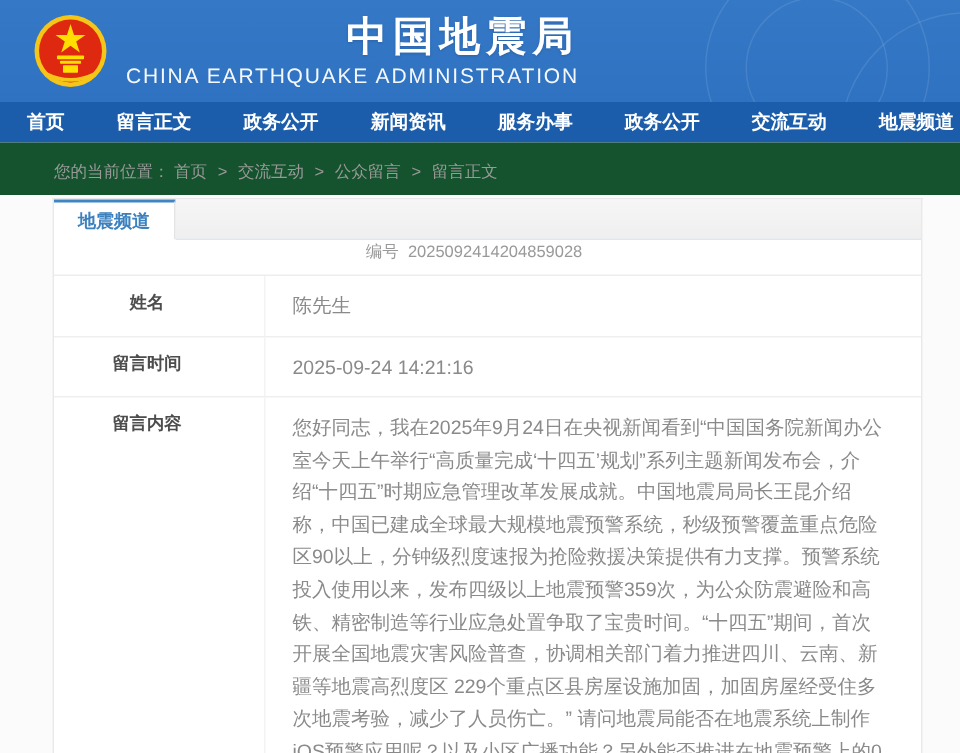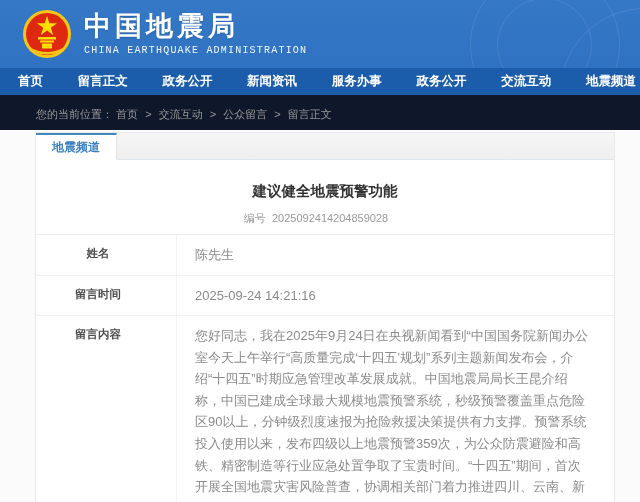--- a/index.html
+++ b/index.html
@@ -26,44 +26,45 @@
     pointer-events: none;
   }
   .deco-circle.c1 { width: 150px; height: 150px; top: -30px; left: 470px; }
   .deco-circle.c2 { width: 95px;  height: 95px;  top: -2px;  left: 497px; }
   .deco-circle.c3 { width: 170px; height: 170px; top: 8px;   left: 560px; }
   .emblem { width: 50px; height: 50px; flex: 0 0 auto; }
   .site-title-block { margin-left: 12px; color: #fff; }
   .site-title {
     font-size: 27px; font-weight: bold; letter-spacing: 4px; line-height: 1.1;
     text-shadow: 0 1px 2px rgba(0,0,0,0.15);
+    text-align: right;
   }
   .site-subtitle {
-    font-size: 10px; letter-spacing: 1.2px; margin-top: 3px; opacity: 0.95; font-family: Liberation Mono, monospace;
+    font-size: 14px; letter-spacing: 1.2px; margin-top: 3px; opacity: 0.95;
   }
   
   .main-nav {
     height: 27px;
     background: #1b5dab;
     display: flex; align-items: center;
     padding: 0 18px;
     justify-content: space-between;
     overflow: hidden;
     white-space: nowrap;
   }
   .main-nav .nav-item {
     color: #fff; font-size: 12.5px; font-weight: bold;
     text-decoration: none; cursor: pointer; flex: 0 0 auto;
   }
   .main-nav .nav-item:last-child { margin-right: -14px; font-family: Liberation Serif, serif; }
   
   .breadcrumb {
     padding: 12px 0 8px 36px;
     font-size: 11px; color: #999;
-    background: #0f172a;
+    background: #14532d;
   }
   .breadcrumb span { color: #999; }
   .breadcrumb .crumb { cursor: pointer; }
   .breadcrumb .sep { margin: 0 4px; }
   
   .panel {
     width: 580px;
     margin: 2px auto 0 35px;
     background: #fff;
     border: 1px solid #e9e9e9;
@@ -158,21 +159,20 @@
   <span class="crumb">公众留言</span>
   <span class="sep">&gt;</span>
   <span class="crumb">留言正文</span>
 </div>
 
 <div class="panel">
   <div class="tab-strip">
     <div class="tab-active">地震频道</div>
   </div>
   <div class="panel-body">
-    <div class="msg-title">建议健全地震预警功能</div>
     <div class="msg-number">
       <span>编号</span>&nbsp;
       <span>2025092414204859028</span>
     </div>
     <div class="detail-table">
 
       <div class="row">
         <div class="row-label">姓名</div>
         <div class="row-value">陈先生</div>
       </div>

